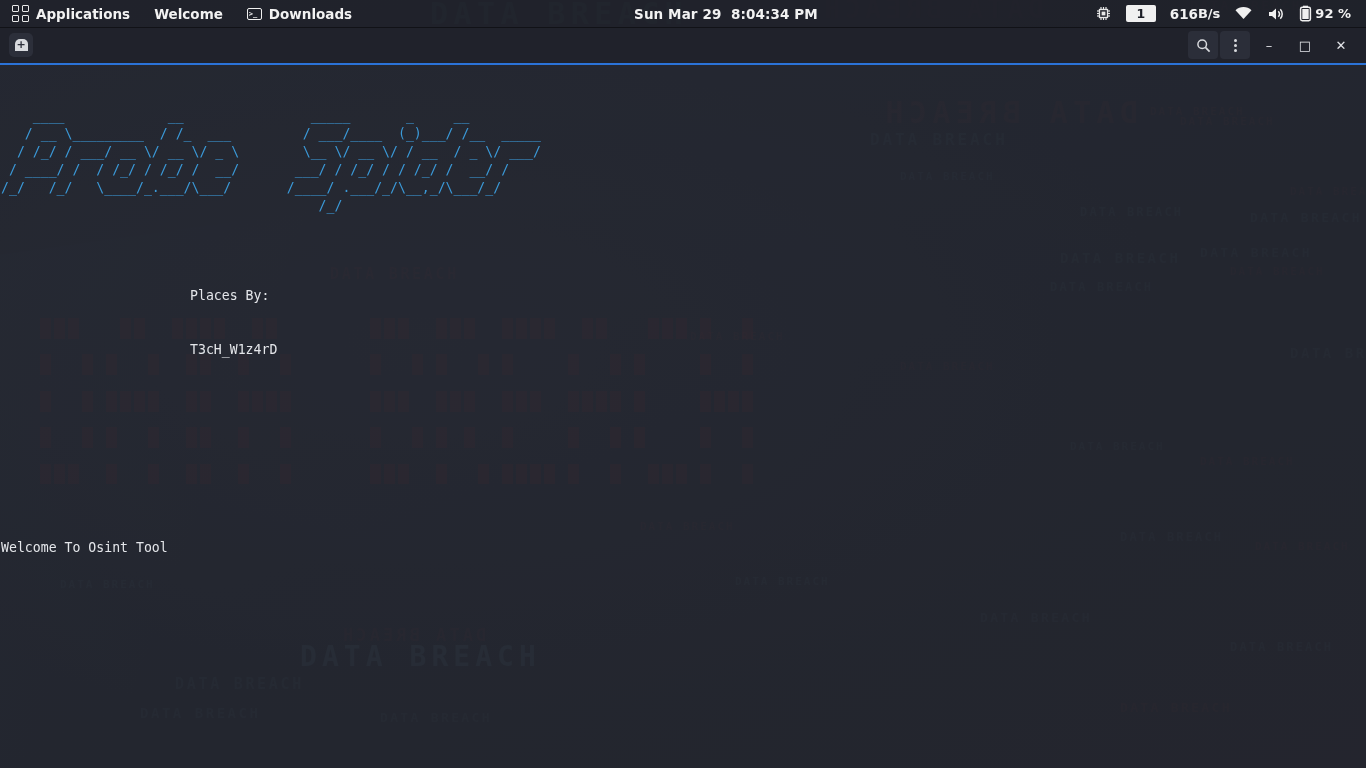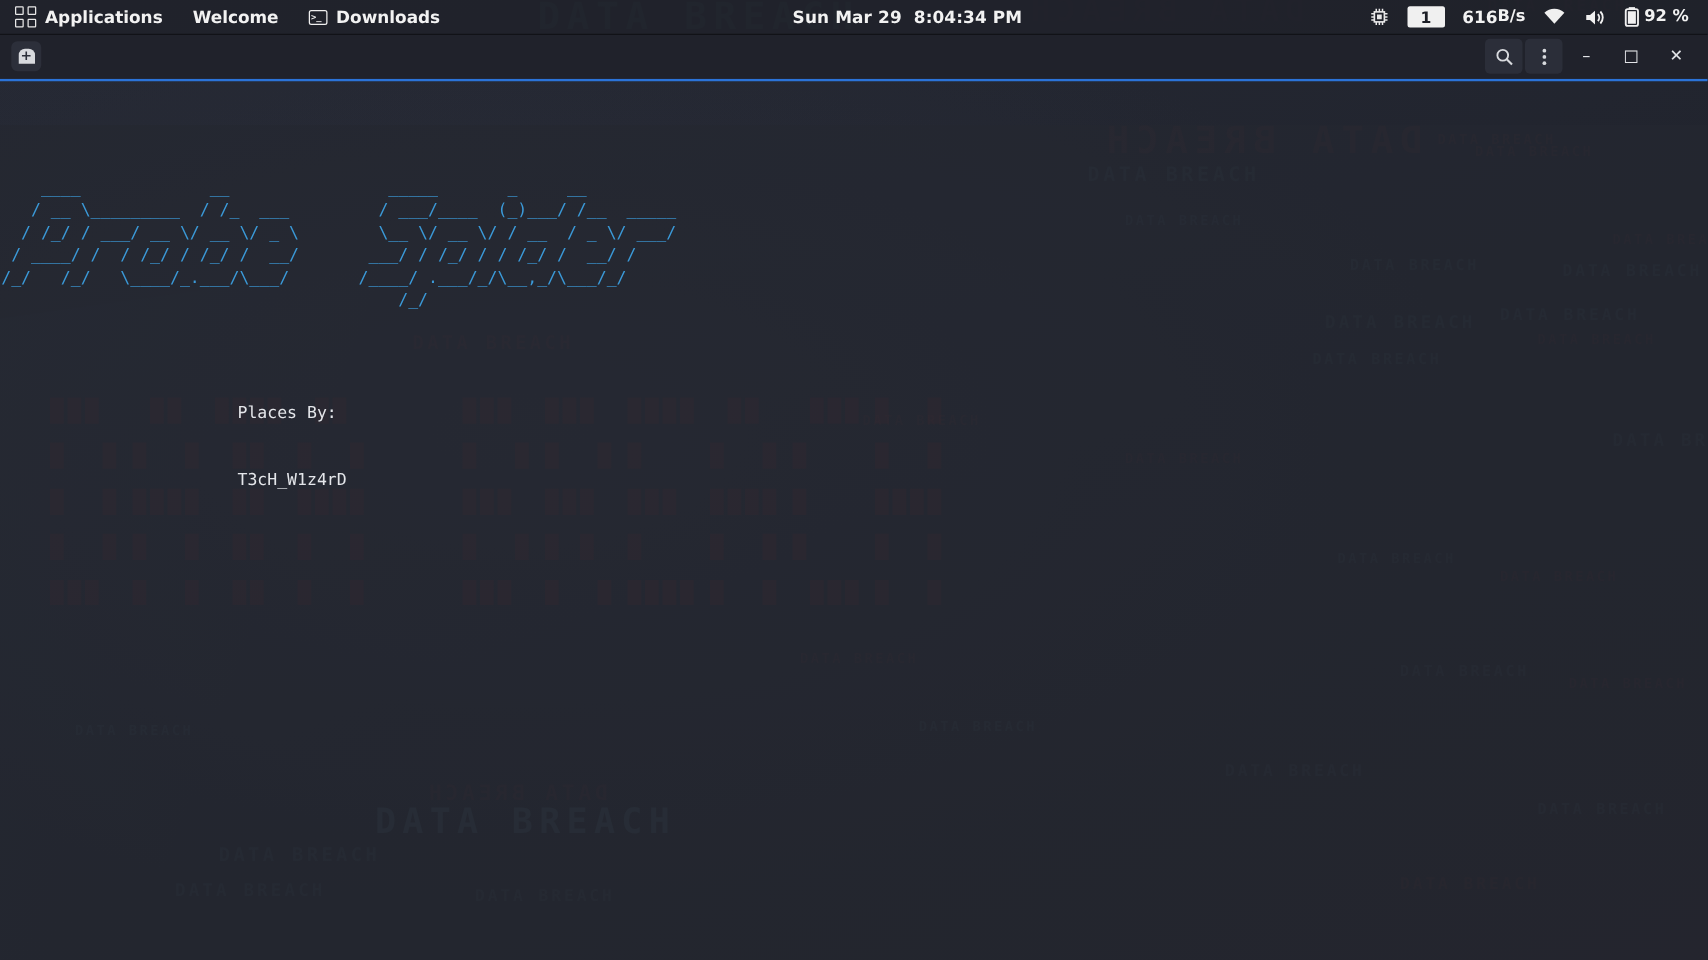--- a/index.html
+++ b/index.html
@@ -196,21 +196,20 @@
     cursor: default;
   }
 
   #accentline { height: 2px; background: #2b73d8; flex: 0 0 2px; }
 
   #termbody {
     flex: 1;
     position: relative;
     background: rgba(36,39,49,0.66);
     overflow: hidden;
-    margin-top: 35px;
   }
   #termtext {
     position: absolute;
     left: 0; top: 0;
     padding: 6px 0 0 1px;
     font-family: "DejaVu Sans Mono", monospace;
     font-size: 13.2px;
     line-height: 18px;
     white-space: pre;
     color: #e4e6ea;
@@ -509,20 +508,21 @@
   / /_/ / ___/ __ \/ __ \/ _ \        \__ \/ __ \/ / __  / _ \/ ___/
  / ____/ /  / /_/ / /_/ /  __/       ___/ / /_/ / / /_/ /  __/ /
 /_/   /_/   \____/_.___/\___/       /____/ .___/_/\__,_/\___/_/
                                         /_/</div>
       <div>
         <div><span style="display:inline-block;width:189px;"></span><span>Places By:</span></div>
         <div><span style="display:inline-block;width:189px;"></span><span>T3cH_W1z4rD</span></div>
       </div>
       <div>&nbsp;</div>
       <div>&nbsp;</div>
+      <div>Welcome To Osint Tool</div>
       <div>&nbsp;</div>
       <div>&nbsp;</div>
       <div>&nbsp;</div>
       
       
       
     </div>
   </div>
 
 </div>

